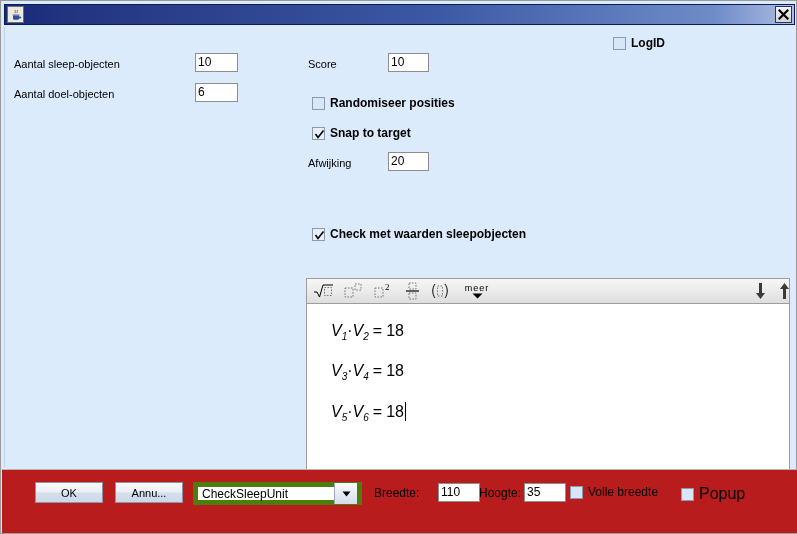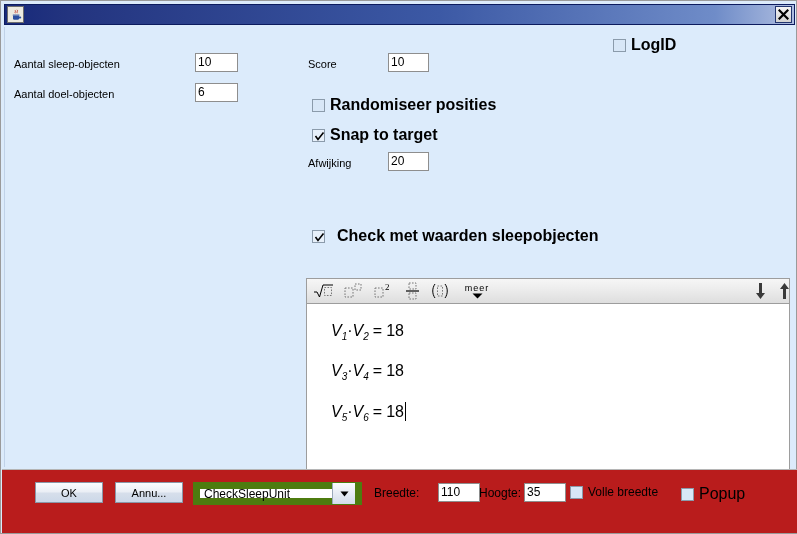--- a/index.html
+++ b/index.html
@@ -98,21 +98,21 @@
     width: 13px; height: 13px;
     background: #e7f0fa;
     border: 1px solid #8b9bab;
     box-sizing: border-box;
     position: relative;
     flex: 0 0 auto;
   }
   .cb-box.light { background: #d8e7f7; }
   .cb-box svg { position: absolute; left: 1px; top: 1px; }
   .cb-label {
-    font-size: 16px;
+    font-size: 12px;
     font-weight: bold;
     margin-left: 5px;
     color: #000;
   }
 
   
   .math-panel {
     position: absolute;
     left: 301px; top: 251px;
     width: 484px; height: 204px;
@@ -193,21 +193,21 @@
     display: flex;
     align-items: center;
     justify-content: center;
     cursor: pointer;
   }
   .combo {
     position: absolute;
     left: 192px; top: 480px;
     width: 169px; height: 23px;
     background: #ffffff;
-    border: 7px solid #4d7c0f;
+    border: 5px solid #4d7c0f;
     box-sizing: border-box;
     display: flex;
     align-items: center;
     cursor: pointer;
   }
   .combo-text {
     font-size: 12px;
     color: #000;
     padding-left: 4px;
     flex: 1;
@@ -277,21 +277,21 @@
     <div class="cb-wrap" style="left:307px; top:99px;">
       <span class="cb-box">
         <svg width="11" height="11" viewBox="0 0 11 11">
           <path d="M1.5 5 L4 8.5 L9.5 1.5" stroke="#000" stroke-width="1.6" fill="none"></path>
         </svg>
       </span>
       <span class="cb-label">Snap to target</span>
     </div>
 
 
-    <div class="cb-wrap" style="left:307px; top:200px;gap:7px;">
+    <div class="cb-wrap" style="left:307px; top:200px;">
       <span class="cb-box">
         <svg width="11" height="11" viewBox="0 0 11 11">
           <path d="M1.5 5 L4 8.5 L9.5 1.5" stroke="#000" stroke-width="1.6" fill="none"></path>
         </svg>
       </span>
       <span class="cb-label">Check met waarden sleepobjecten</span>
     </div>
 
     <div class="math-panel">
 

